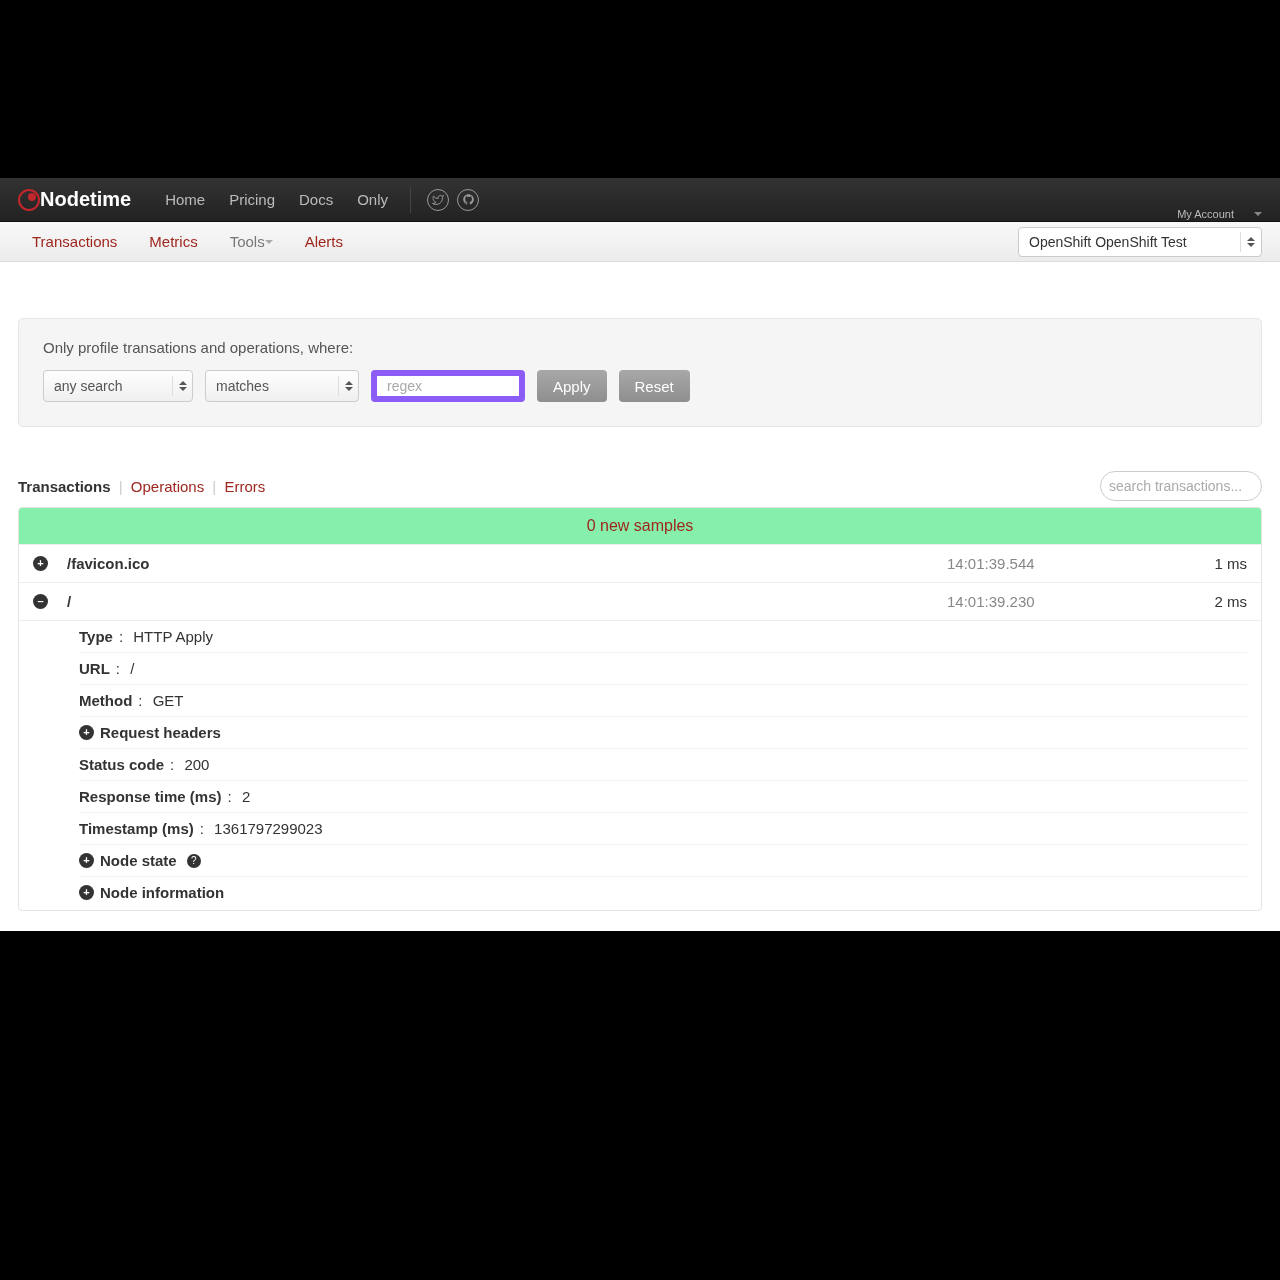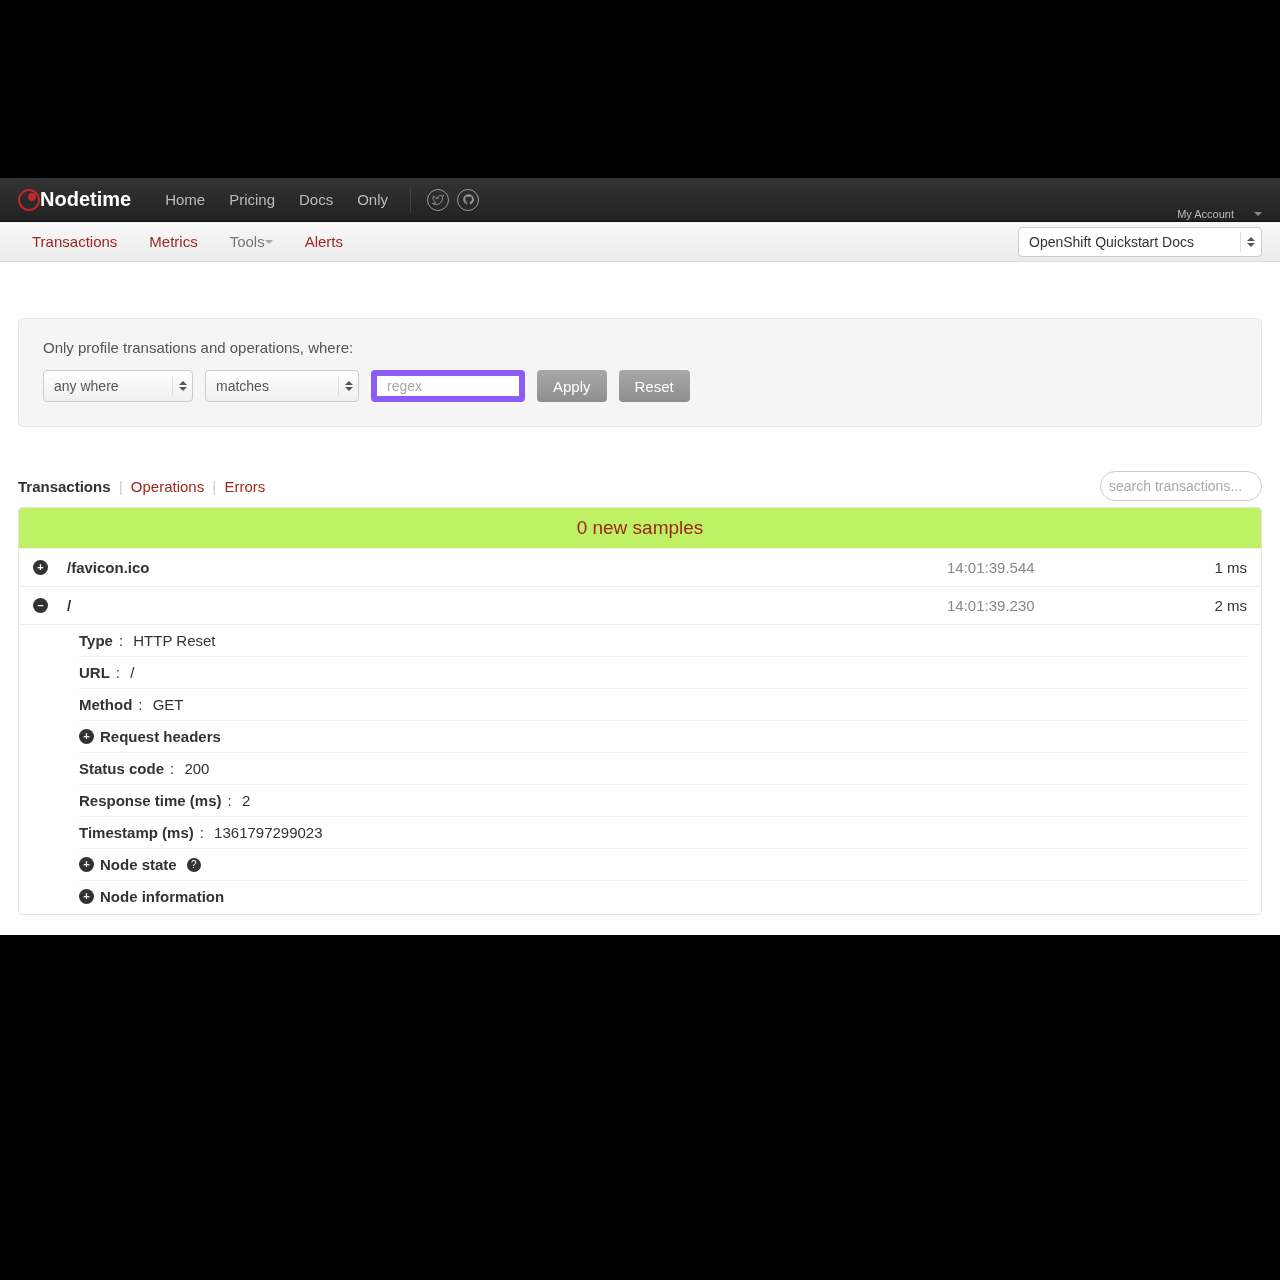--- a/index.html
+++ b/index.html
@@ -242,22 +242,22 @@
   
   .trans-table {
     border: 1px solid #e4e4e4;
     border-radius: 4px;
     overflow: hidden;
   }
   .samples-bar {
     text-align: center;
     padding: 9px 0;
     color: #9d261d;
-    font-size: 19px;
-    background: #bef264;
+    font-size: 16px;
+    background: #86efac;
     border-bottom: 1px solid #eee;
     cursor: pointer;
   }
   .row {
     display: grid;
     grid-template-columns: 34px 1fr 200px 100px;
     align-items: center;
     padding: 10px 14px;
     border-bottom: 1px solid #eee;
   }
@@ -345,35 +345,35 @@
   <div class="subnav">
     <div class="sub-link">Transactions</div>
     <div class="sub-link">Metrics</div>
     <div class="sub-link muted">
       <span>Tools</span>
       <span class="caret-down-sm"></span>
     </div>
     <div class="sub-link">Alerts</div>
     <div class="sub-spacer"></div>
     <div class="project-select">
-      <span>OpenShift Quickstart Docs</span>
+      <span>OpenShift OpenShift Test</span>
       <span class="select-arrows">
         <span class="tri-up"></span>
           <span class="tri-down"></span>
       </span>
     </div>
   </div>
 
   <div class="content">
 
     <div class="filter-panel">
       <div class="filter-title">Only profile transations and operations, where:</div>
       <div class="filter-row">
         <div class="select-box sel-1">
-          <span>any where</span>
+          <span>any search</span>
           <span class="select-arrows">
               <span class="tri-up"></span>
               <span class="tri-down"></span>
             </span>
         </div>
         <div class="select-box sel-2">
           <span>matches</span>
           <span class="select-arrows">
               <span class="tri-up"></span>
               <span class="tri-down"></span>
@@ -413,21 +413,21 @@
         <div class="toggle">
           <div class="circle-icon">–</div>
         </div>
         <div class="path">/</div>
         <div class="time">14:01:39.230</div>
         <div class="dur">2 ms</div>
       </div>
 
       <div class="details">
         <div class="detail-line">
-          <b>Type</b>:&nbsp;<span>HTTP Reset</span>
+          <b>Type</b>:&nbsp;<span>HTTP Apply</span>
         </div>
         <div class="detail-line">
           <b>URL</b>:&nbsp;<span>/</span>
         </div>
         <div class="detail-line">
           <b>Method</b>:&nbsp;<span>GET</span>
         </div>
         <div class="detail-line">
           <div class="circle-icon">+</div>
           <b>Request headers</b>

